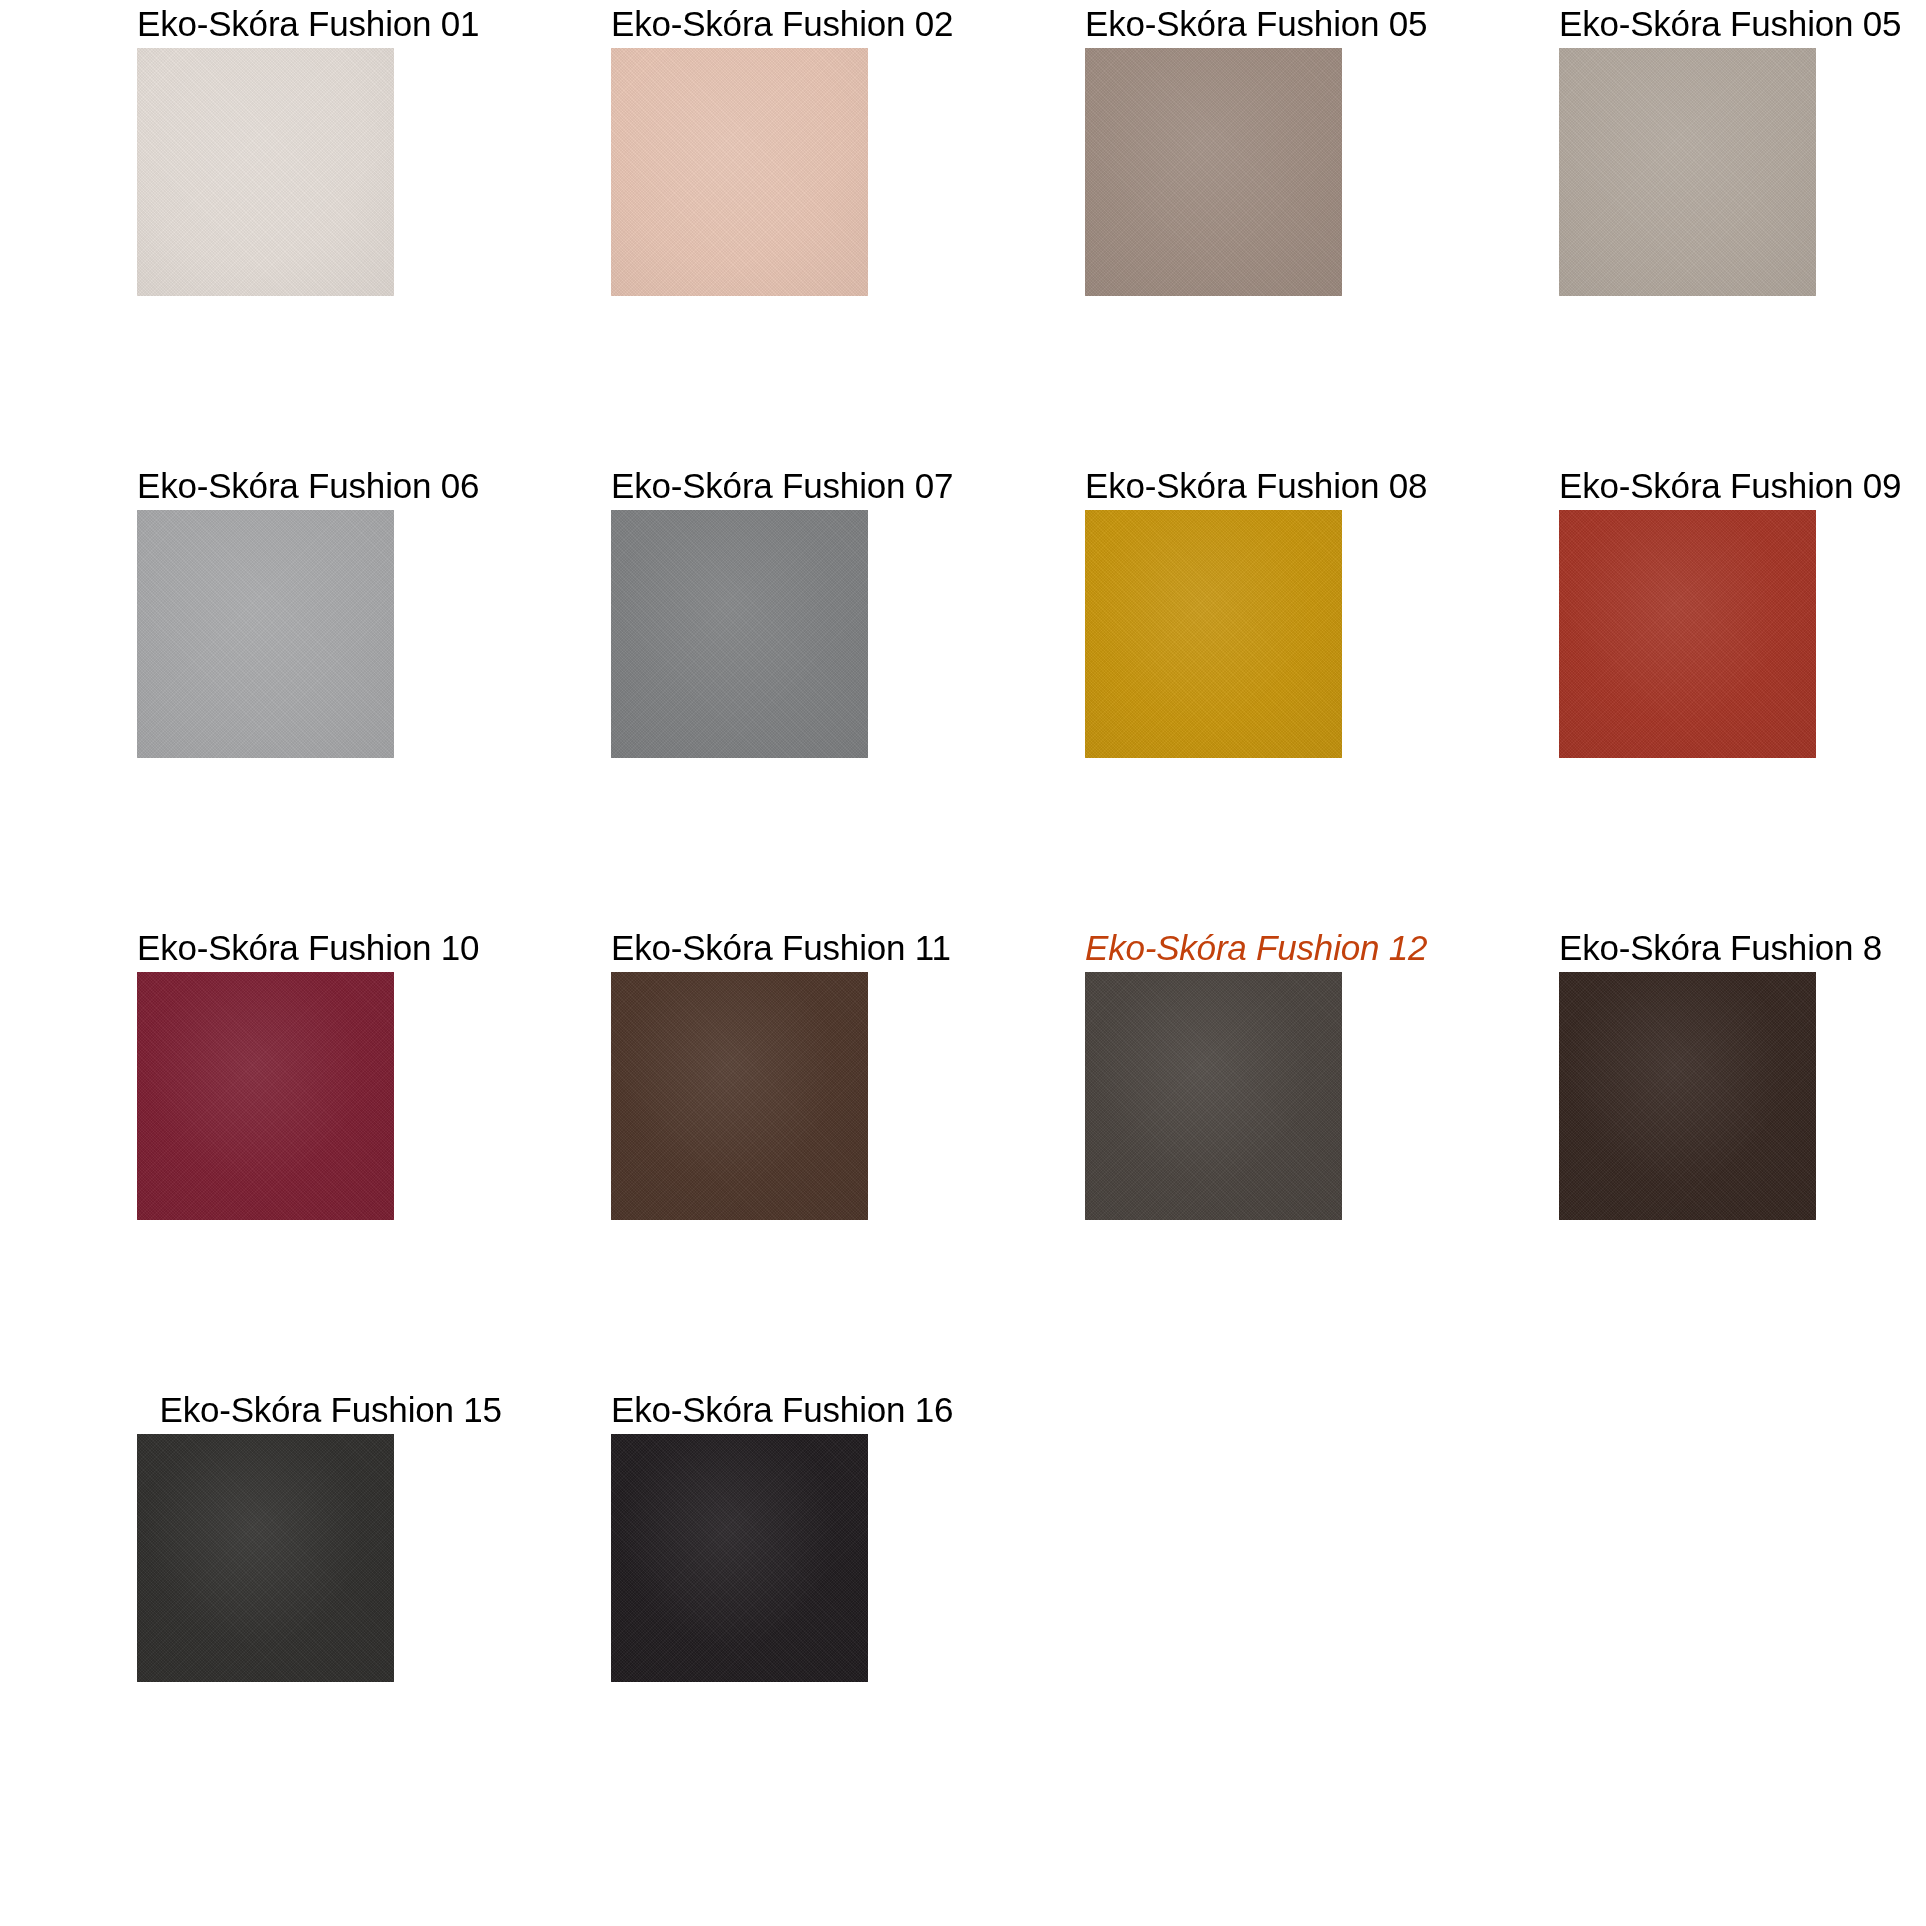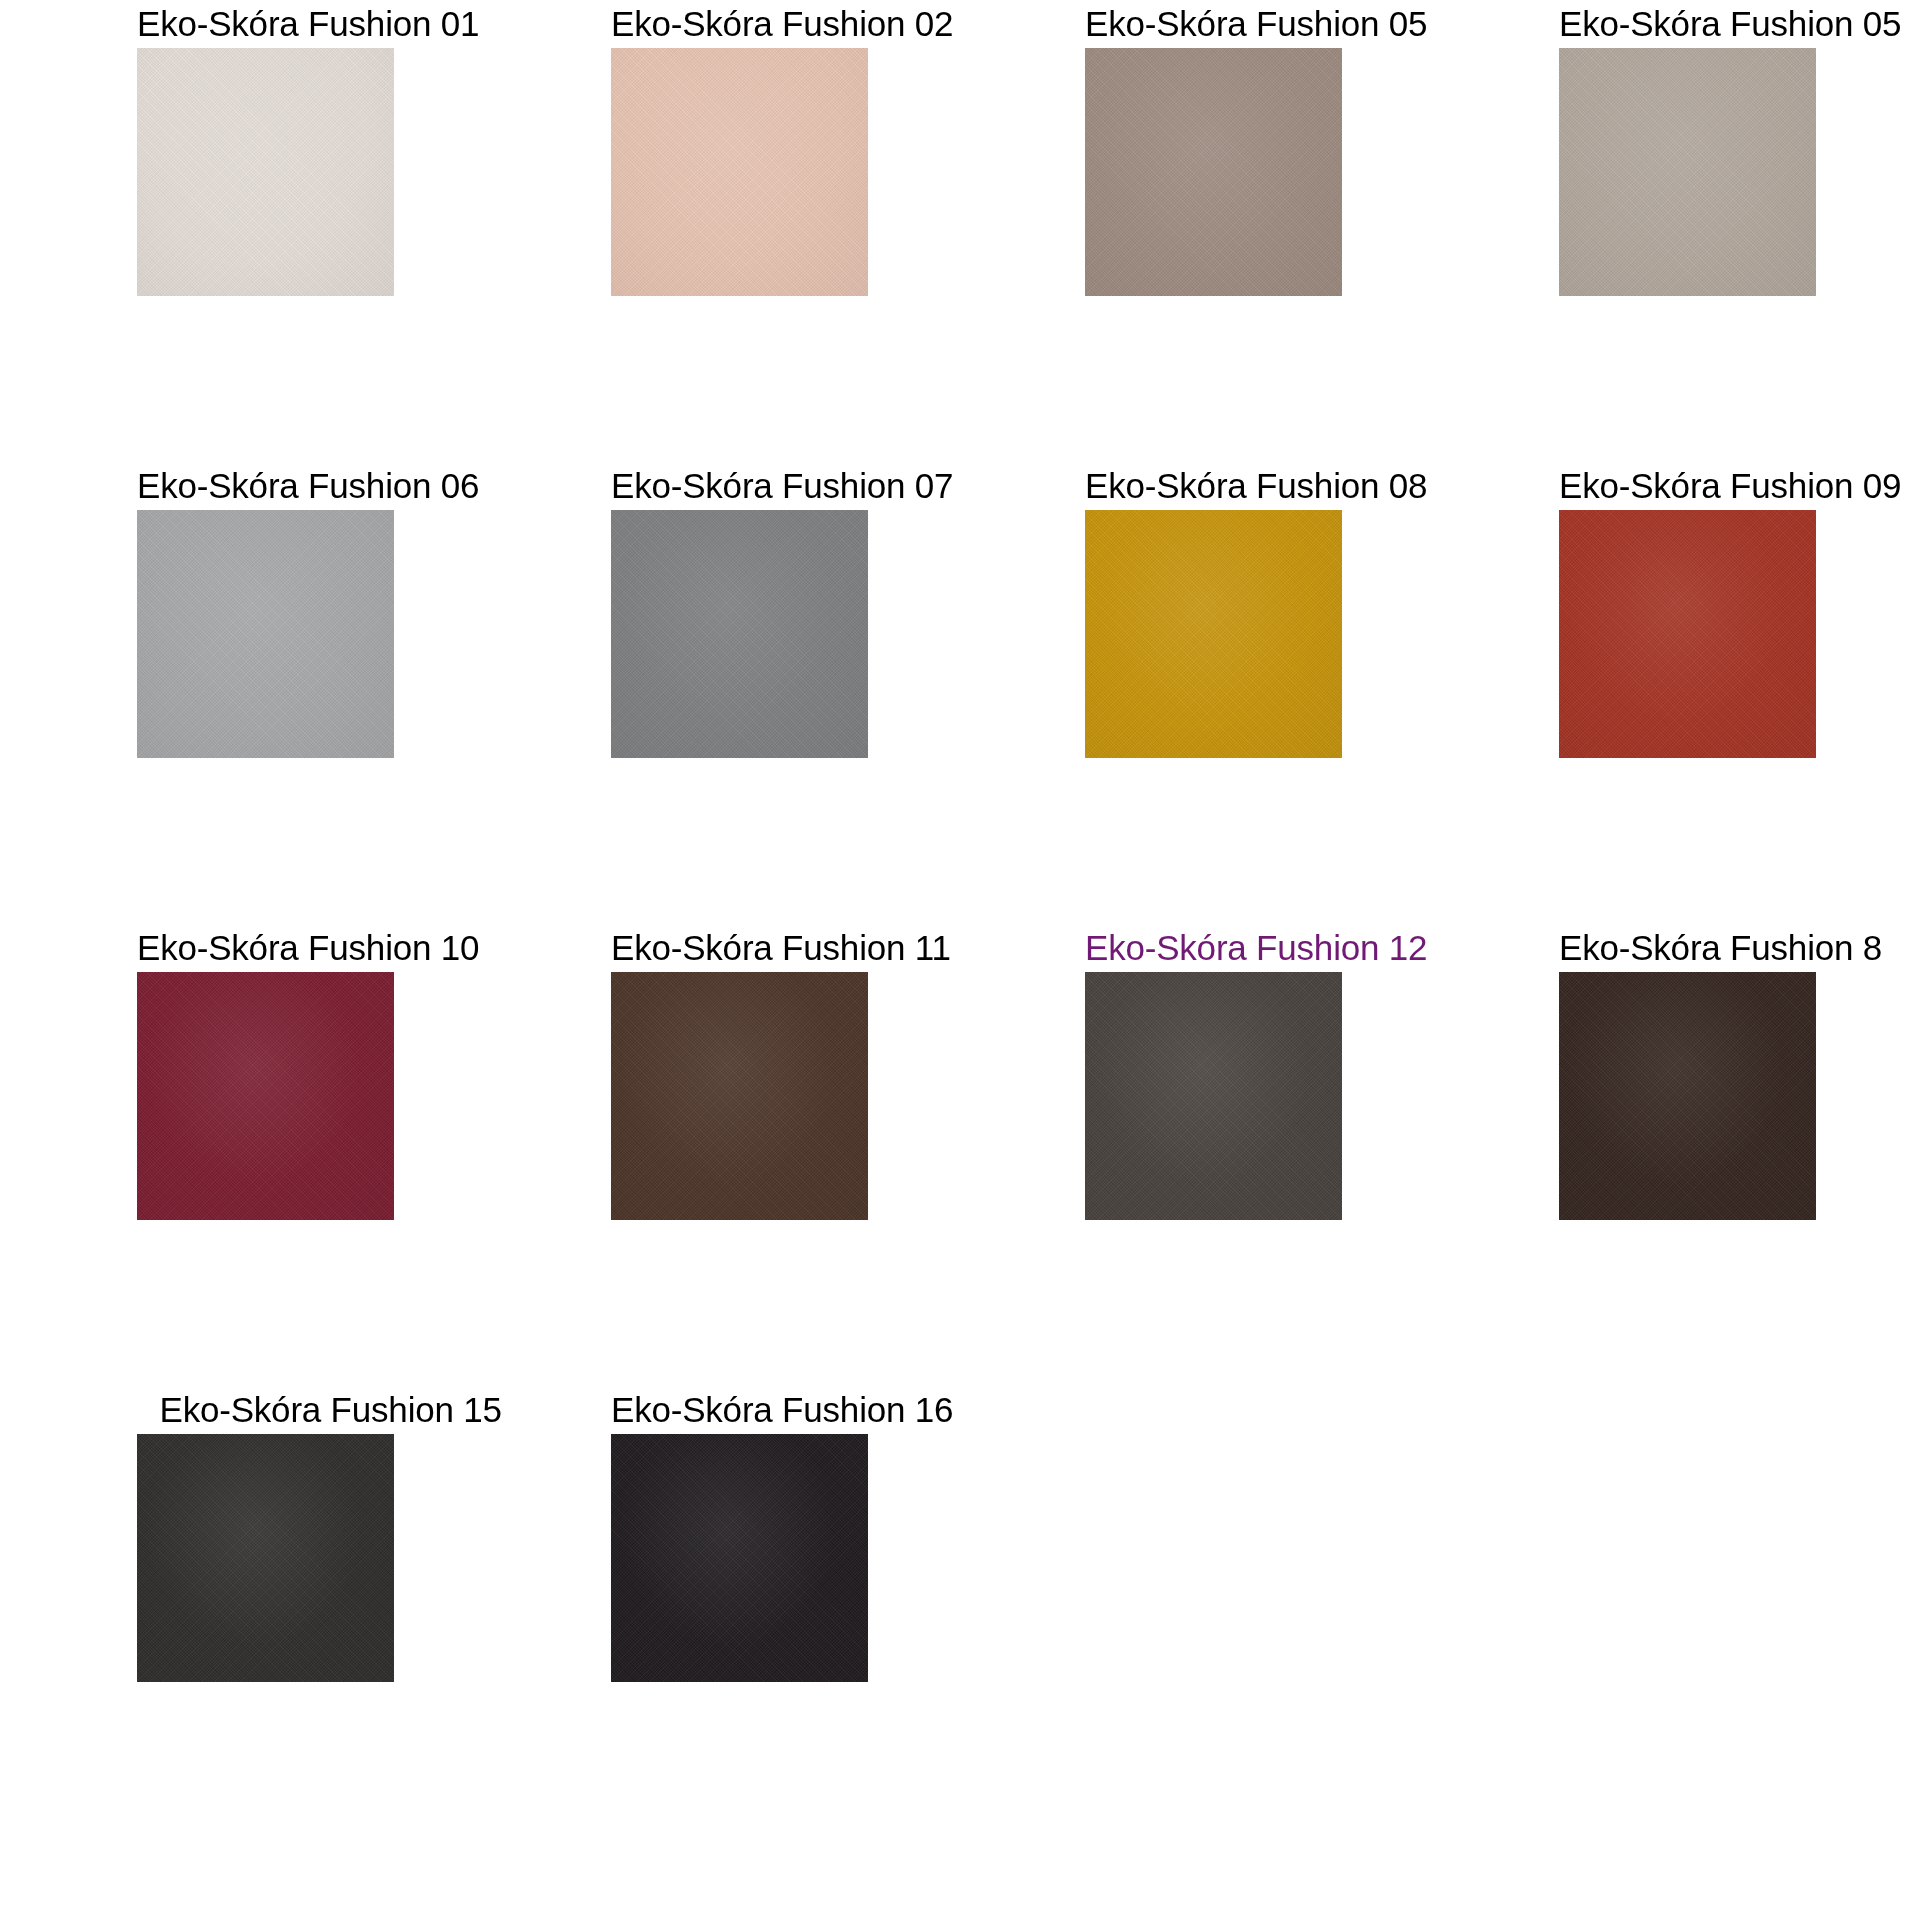--- a/index.html
+++ b/index.html
@@ -131,21 +131,21 @@
       </div>
       <div class="swatch-cell">
         <div class="swatch-label" style="color: rgb(0, 0, 0);">Eko-Skóra Fushion 10</div>
         <div class="swatch-chip" style="background-color: rgb(125, 31, 51);"></div>
       </div>
       <div class="swatch-cell">
         <div class="swatch-label" style="color: rgb(0, 0, 0);">Eko-Skóra Fushion 11</div>
         <div class="swatch-chip" style="background-color: rgb(78, 54, 42);"></div>
       </div>
       <div class="swatch-cell">
-        <div class="swatch-label" style="color: #701a75;">Eko-Skóra Fushion 12</div>
+        <div class="swatch-label" style="color: #c2410c; font-style: italic;">Eko-Skóra Fushion 12</div>
         <div class="swatch-chip" style="background-color: rgb(74, 68, 63);"></div>
       </div>
       <div class="swatch-cell">
         <div class="swatch-label" style="color: rgb(0, 0, 0);">Eko-Skóra Fushion 8</div>
         <div class="swatch-chip" style="background-color: rgb(54, 39, 33);"></div>
       </div>
       <div class="swatch-cell">
         <div class="swatch-label" style="color: rgb(0, 0, 0); margin-left: 45px;">Eko-Skóra Fushion 15</div>
         <div class="swatch-chip" style="background-color: rgb(48, 47, 45);"></div>
       </div>

